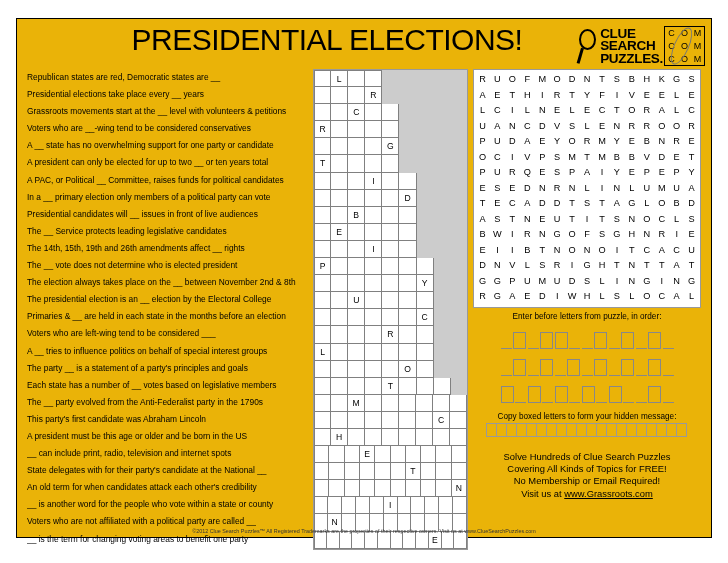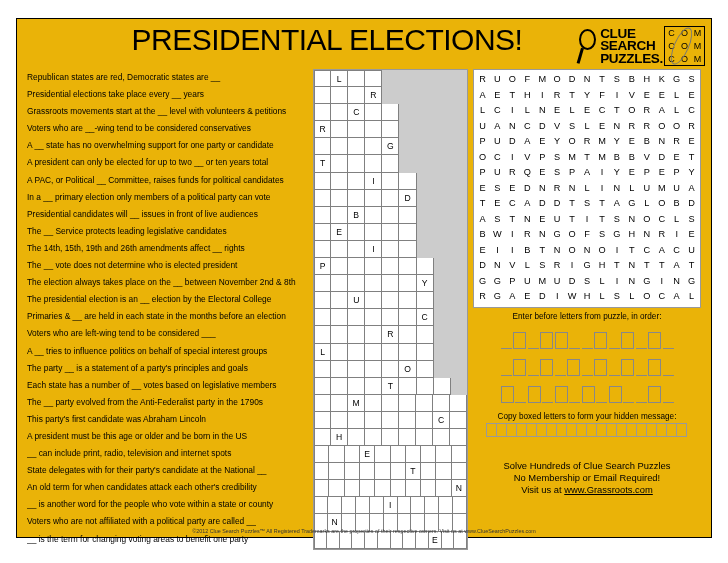--- a/index.html
+++ b/index.html
@@ -176,21 +176,21 @@
     display: flex;
     justify-content: center;
   }
   .msg-boxes div {
     width: 11px; height: 14px;
     border: 1px solid #999;
     margin-left: -1px;
   }
   .promo {
     text-align: center;
-    margin-top: 23px;
+    margin-top: 14px;
     font-size: 9.4px;
     line-height: 12.4px;
   }
   .promo a { color: #000; text-decoration: underline; }
 
   
   .footer {
     position: absolute;
     left: 0; bottom: 3px;
     width: 100%;
@@ -857,20 +857,21 @@
           <div></div>
           <div></div>
           <div></div>
           <div></div>
           <div></div>
           <div></div>
         </div>
 
       <div class="promo">
         <div>Solve Hundreds of Clue Search Puzzles</div>
+        <div>Covering All Kinds of Topics for FREE!</div>
         <div>No Membership or Email Required!</div>
         <div><span>Visit us at </span><a href="#">www.Grassroots.com</a></div>
       </div>
     </div>
   </div>
 
   <div class="footer">©2012 Clue Search Puzzles™ All Registered Trademarks are the properties of their respective owners. Visit us at www.ClueSearchPuzzles.com</div>
 </div>
 
 </body></html>

